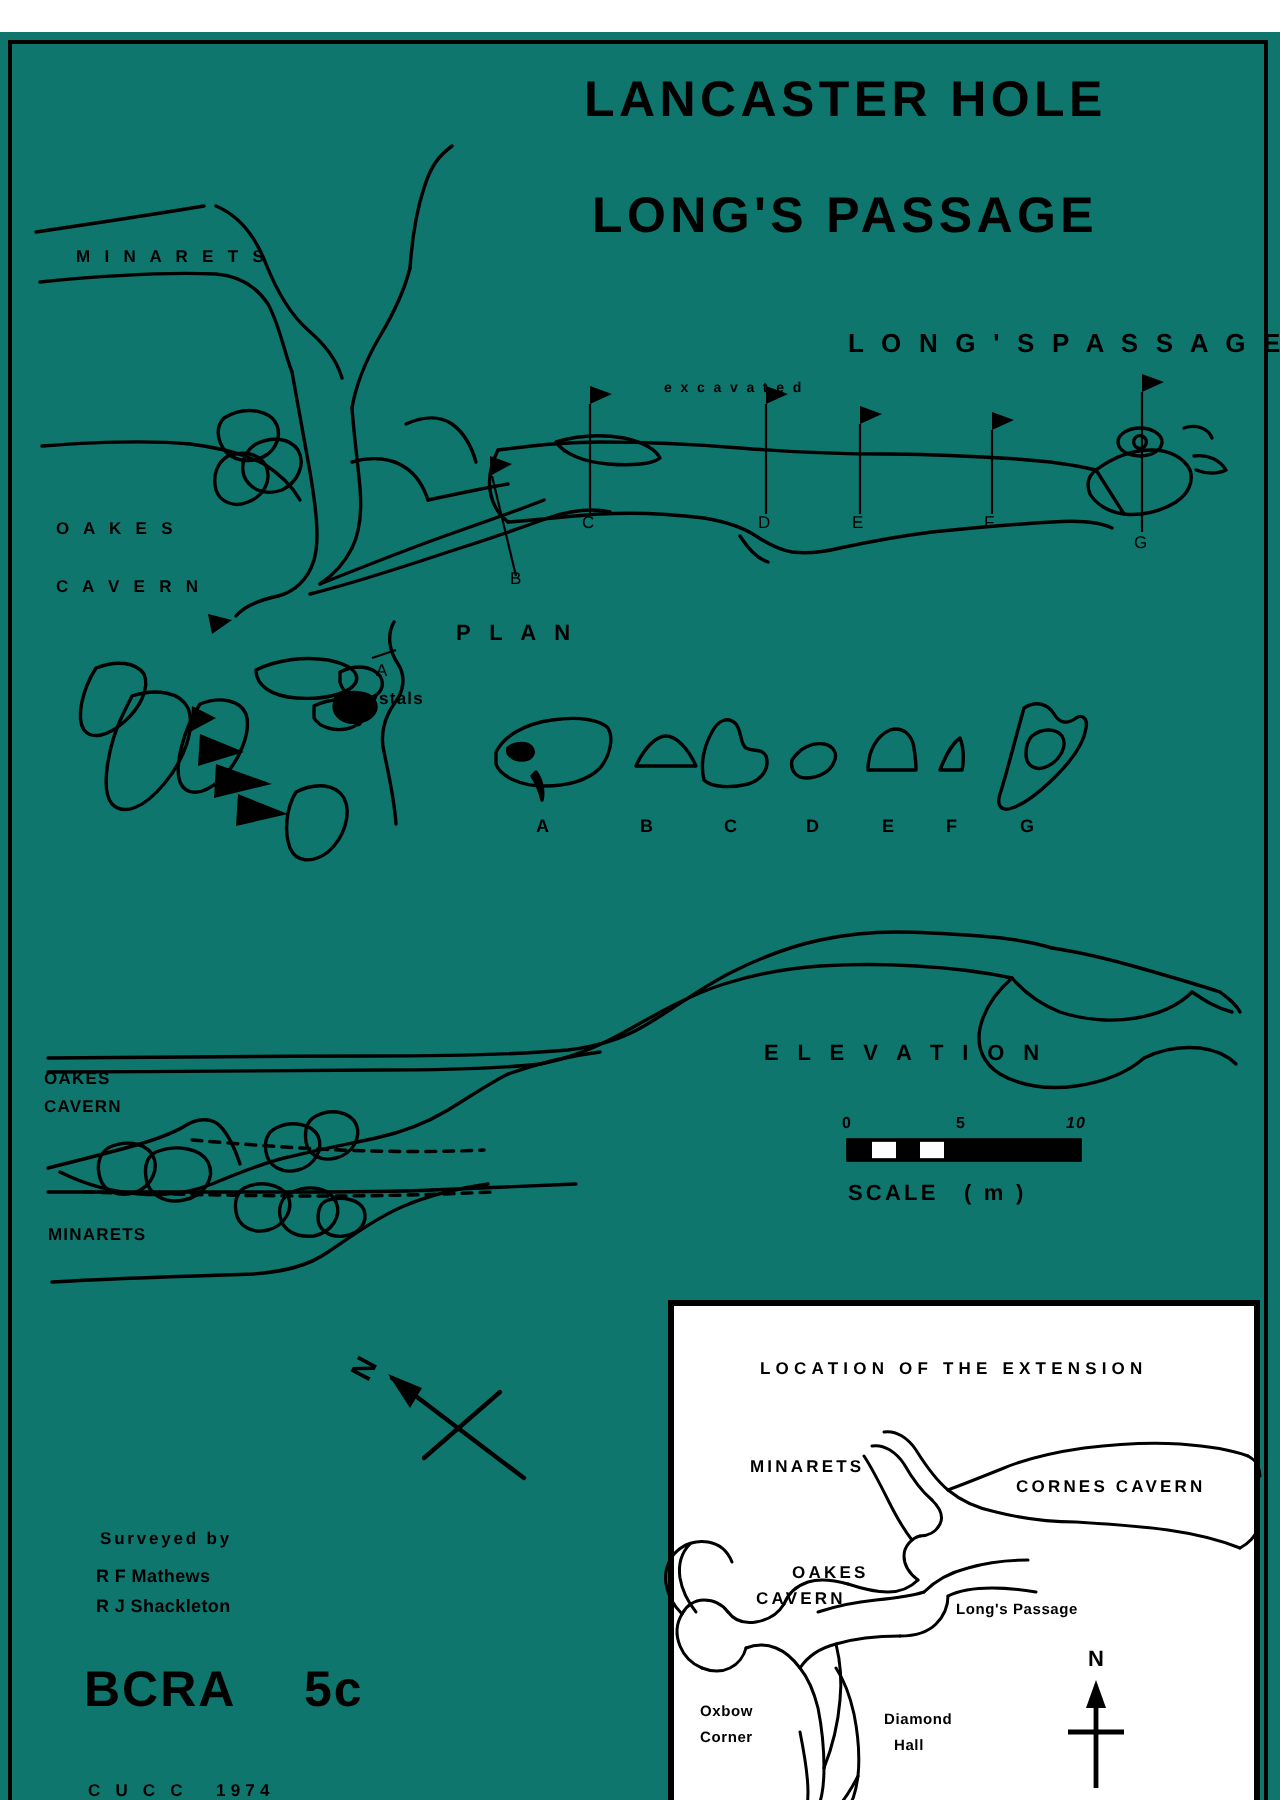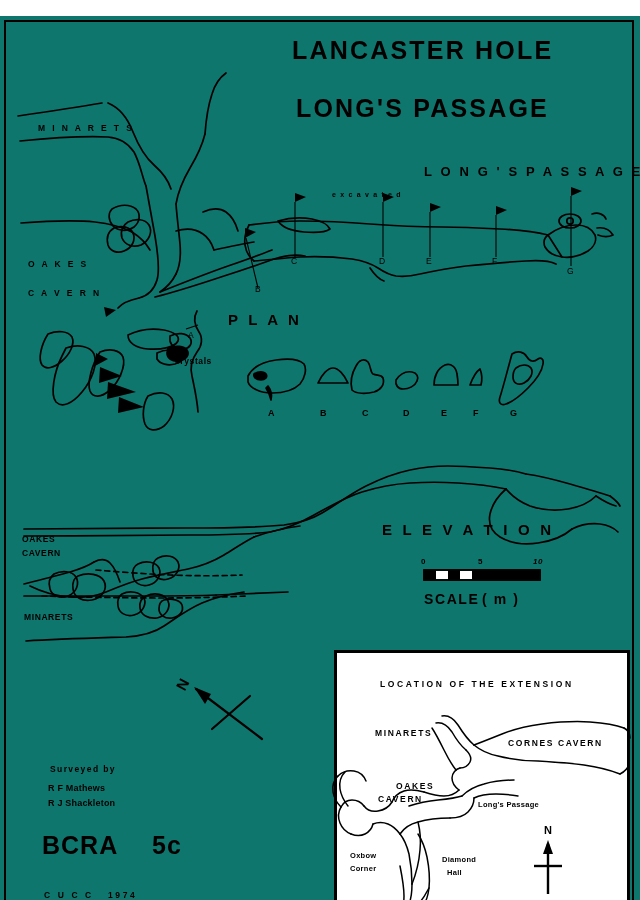--- a/index.html
+++ b/index.html
@@ -41,21 +41,21 @@
     color: #000000;
     white-space: nowrap;
     font-family: "Liberation Sans", sans-serif;
   }
   .title-main {
     font-size: 25px;
     font-weight: bold;
     letter-spacing: 2.2px;
   }
   .sec-head {
-    font-size: 15px;
+    font-size: 11px;
     font-weight: bold;
     letter-spacing: 3.2px;
   }
   .sec-head-sm {
     font-size: 13px;
     font-weight: bold;
     letter-spacing: 2.6px;
   }
   .place {
     font-size: 8.5px;
@@ -115,21 +115,21 @@
     font-size: 7.5px;
     font-weight: bold;
     letter-spacing: 0.3px;
   }
   .scale-num {
     font-size: 8px;
     font-weight: bold;
     letter-spacing: 0.5px;
   }
   .scale-cap {
-    font-size: 14px;
+    font-size: 11px;
     font-weight: bold;
     letter-spacing: 1.6px;
   }
   #inset-box {
     position: absolute;
     left: 334px;
     top: 634px;
     width: 296px;
     height: 258px;
     border: 3px solid #000000;
@@ -273,21 +273,21 @@
     </g>
 
     <circle cx="179" cy="345" r="2.2" fill="#000000"></circle>
   </svg>
 
   <div class="lbl place" style="left:38px; top:107px;text-align:center;">M I N A R E T S</div>
   <div class="lbl place" style="left:28px; top:243px;">O A K E S</div>
   <div class="lbl place" style="left:28px; top:272px;">C A V E R N</div>
   <div class="lbl sec-head-sm" style="left:424px; top:148px;">L O N G ' S     P A S S A G E</div>
   <div class="lbl tiny" style="left:332px; top:175px;">e x c a v a t e d</div>
-  <div class="lbl place-tight" style="left:175px; top:340px;">crystals</div>
+  <div class="lbl place-tight" style="left:175px; top:328px;">crystals</div>
   <div class="lbl sec-head" style="left:228px; top:295px;">P L A N</div>
 
   <div class="lbl secmark" style="left:188px; top:314px;">A</div>
   <div class="lbl secmark" style="left:255px; top:268px;">B</div>
   <div class="lbl secmark" style="left:291px; top:240px;">C</div>
   <div class="lbl secmark" style="left:379px; top:240px;">D</div>
   <div class="lbl secmark" style="left:426px; top:240px;">E</div>
   <div class="lbl secmark" style="left:492px; top:240px;">F</div>
   <div class="lbl secmark" style="left:567px; top:250px;">G</div>
 

